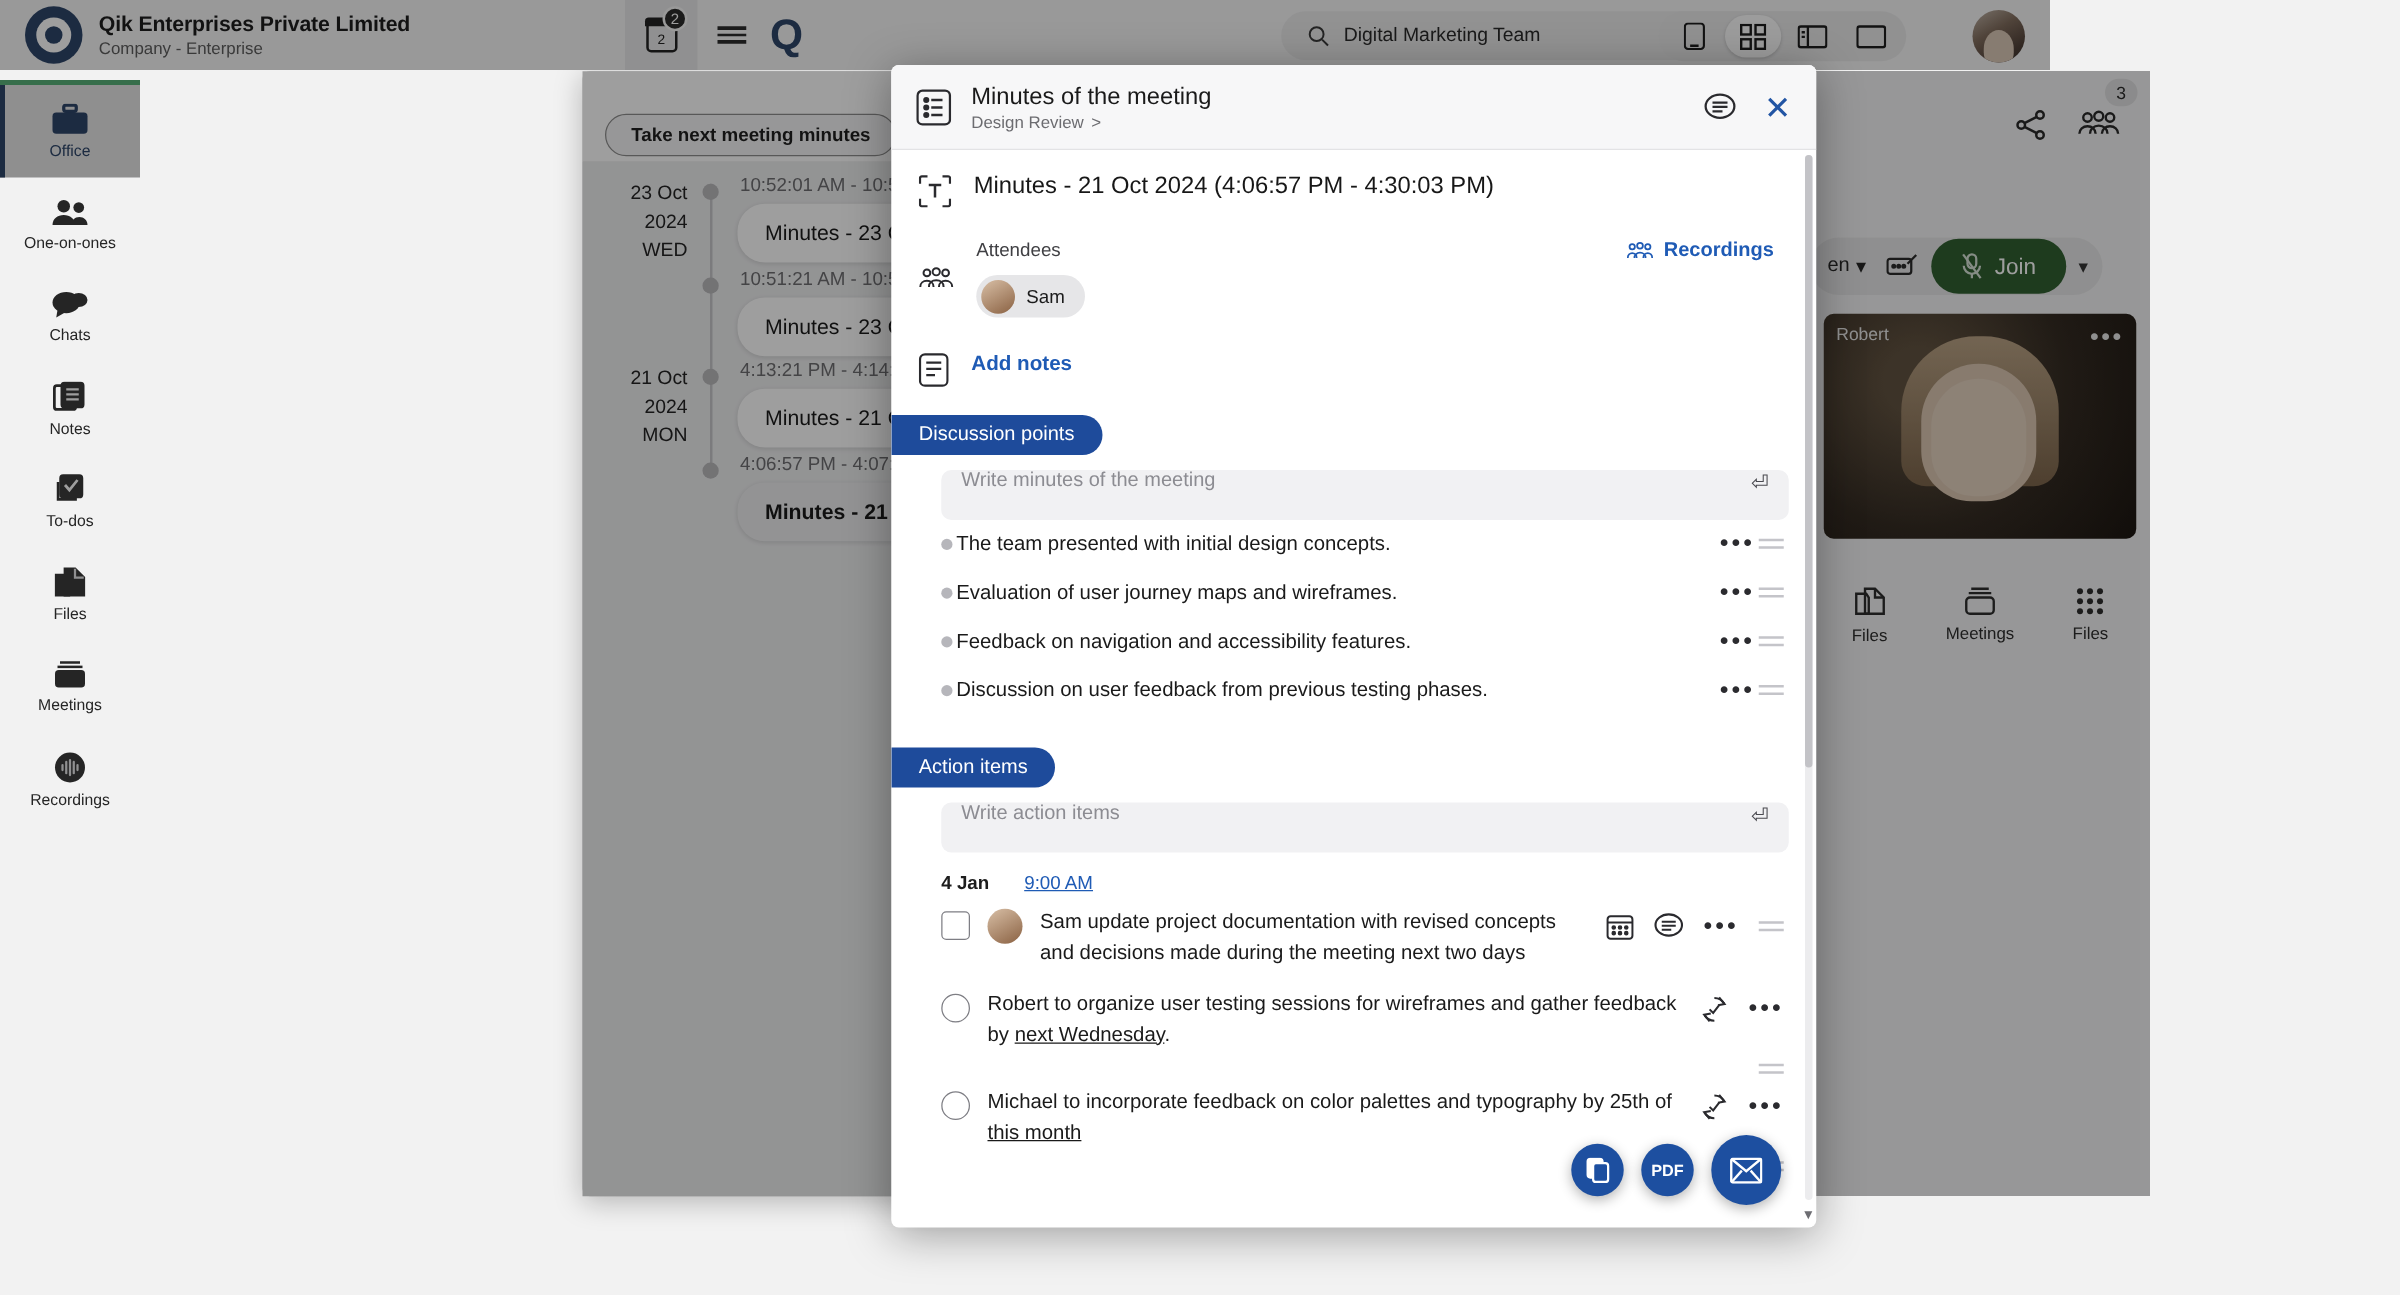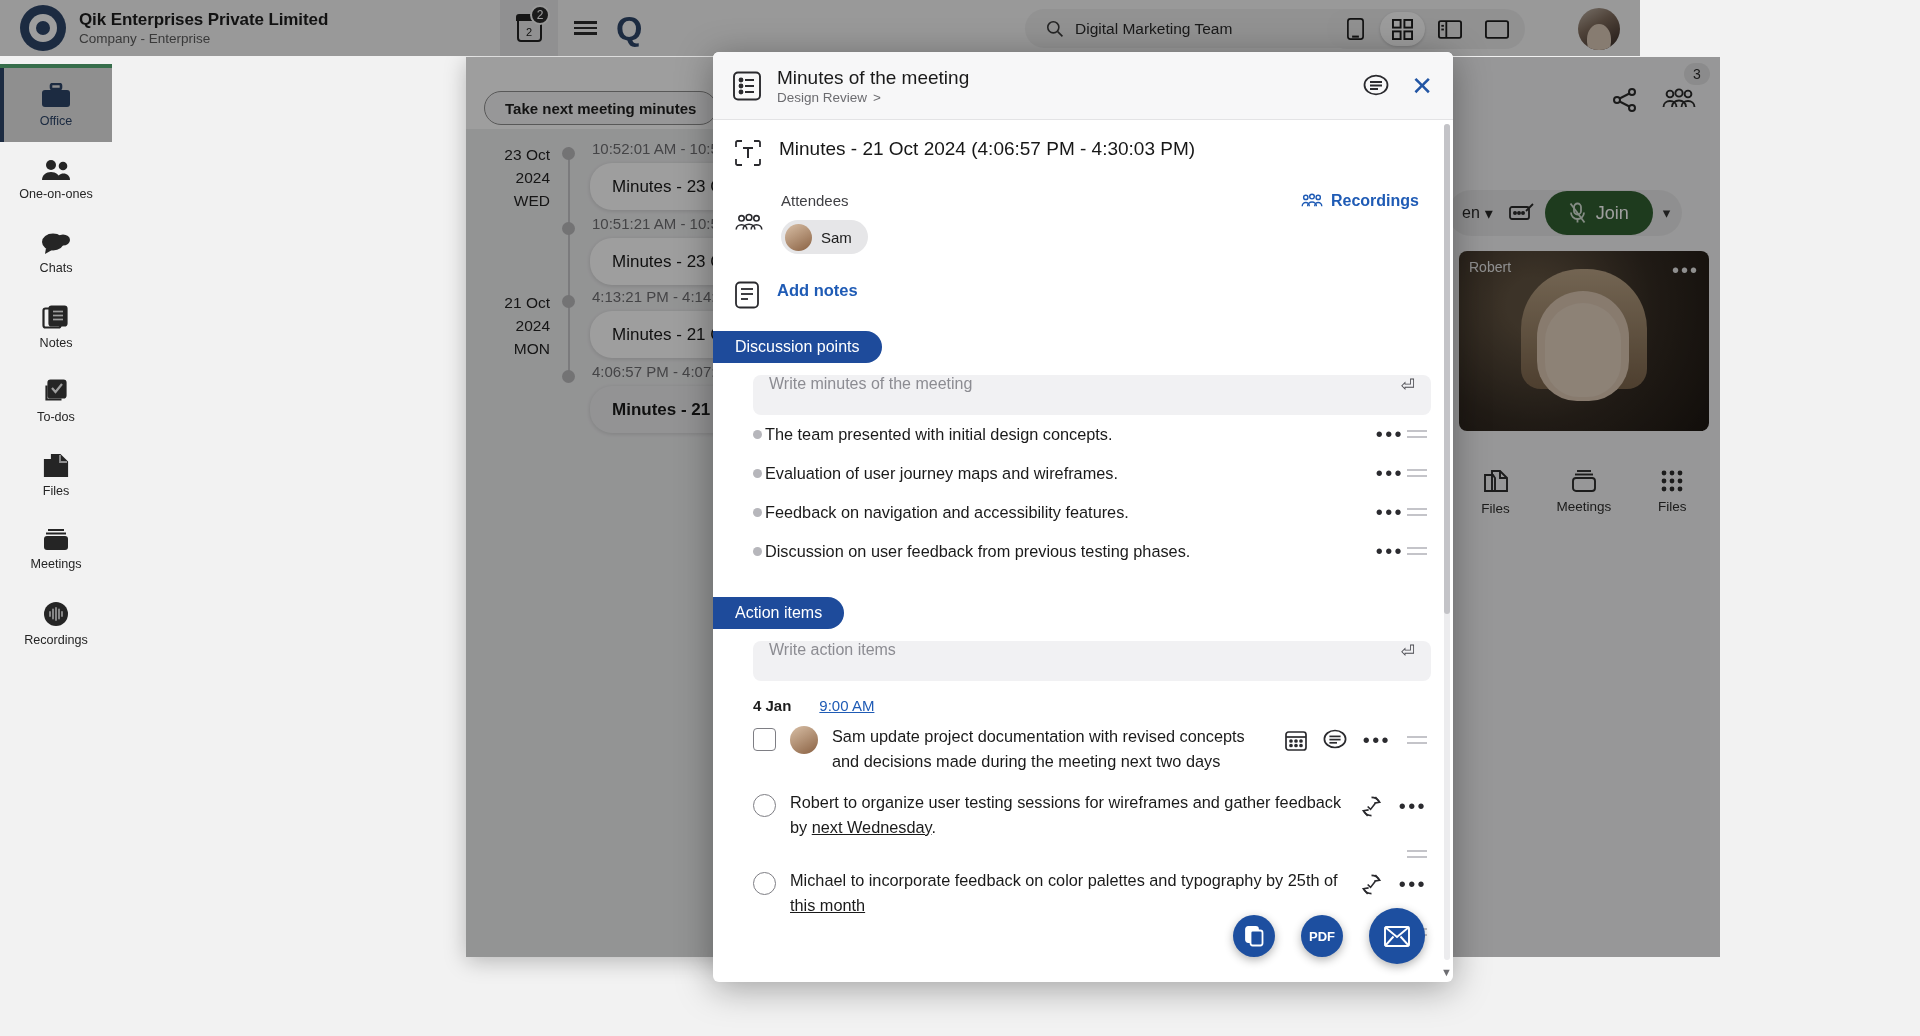--- a/index.html
+++ b/index.html
@@ -223,21 +223,21 @@
   .ai-item { display: flex; align-items: flex-start; gap: 14px; padding: 6px 26px 10px 40px; }
   .cb-square { width: 23px; height: 23px; border: 1.6px solid #7e7e84; border-radius: 4px; flex: none; margin-top: 4px; }
   .cb-circle { width: 23px; height: 23px; border: 1.6px solid #7e7e84; border-radius: 50%; flex: none; margin-top: 4px; }
   .ai-av { width: 28px; height: 28px; border-radius: 50%; flex: none; margin-top: 2px; background: linear-gradient(150deg,#d8bfa6,#8a6142); }
   .ai-text { flex: 1; font-size: 16.3px; color: #1a1a1a; line-height: 25px; }
   .ai-text u { text-decoration: underline; }
   .ai-icons { display: flex; align-items: center; gap: 16px; padding-top: 5px; }
   .ai-handlerow { display: flex; justify-content: flex-end; padding: 0 26px 4px 0; }
 
   .fab-row { position: absolute; right: 28px; bottom: 18px; display: flex; align-items: center; gap: 14px; z-index: 40; }
-  .fab { border-radius: 50%; background: #1d4fa0; color: #fff; display: flex; align-items: center; justify-content: center; box-shadow: 0 3px 10px rgba(0,0,0,.3); margin-left: 12px; }
+  .fab { border-radius: 50%; background: #1d4fa0; color: #fff; display: flex; align-items: center; justify-content: center; box-shadow: 0 3px 10px rgba(0,0,0,.3); }
   .fab.sm { width: 42px; height: 42px; font-size: 13px; font-weight: bold; }
   .fab.lg { width: 56px; height: 56px; }
 
   svg { display: block; }
 </style>
 </head>
 <body>
 
 <div id="app">
 

